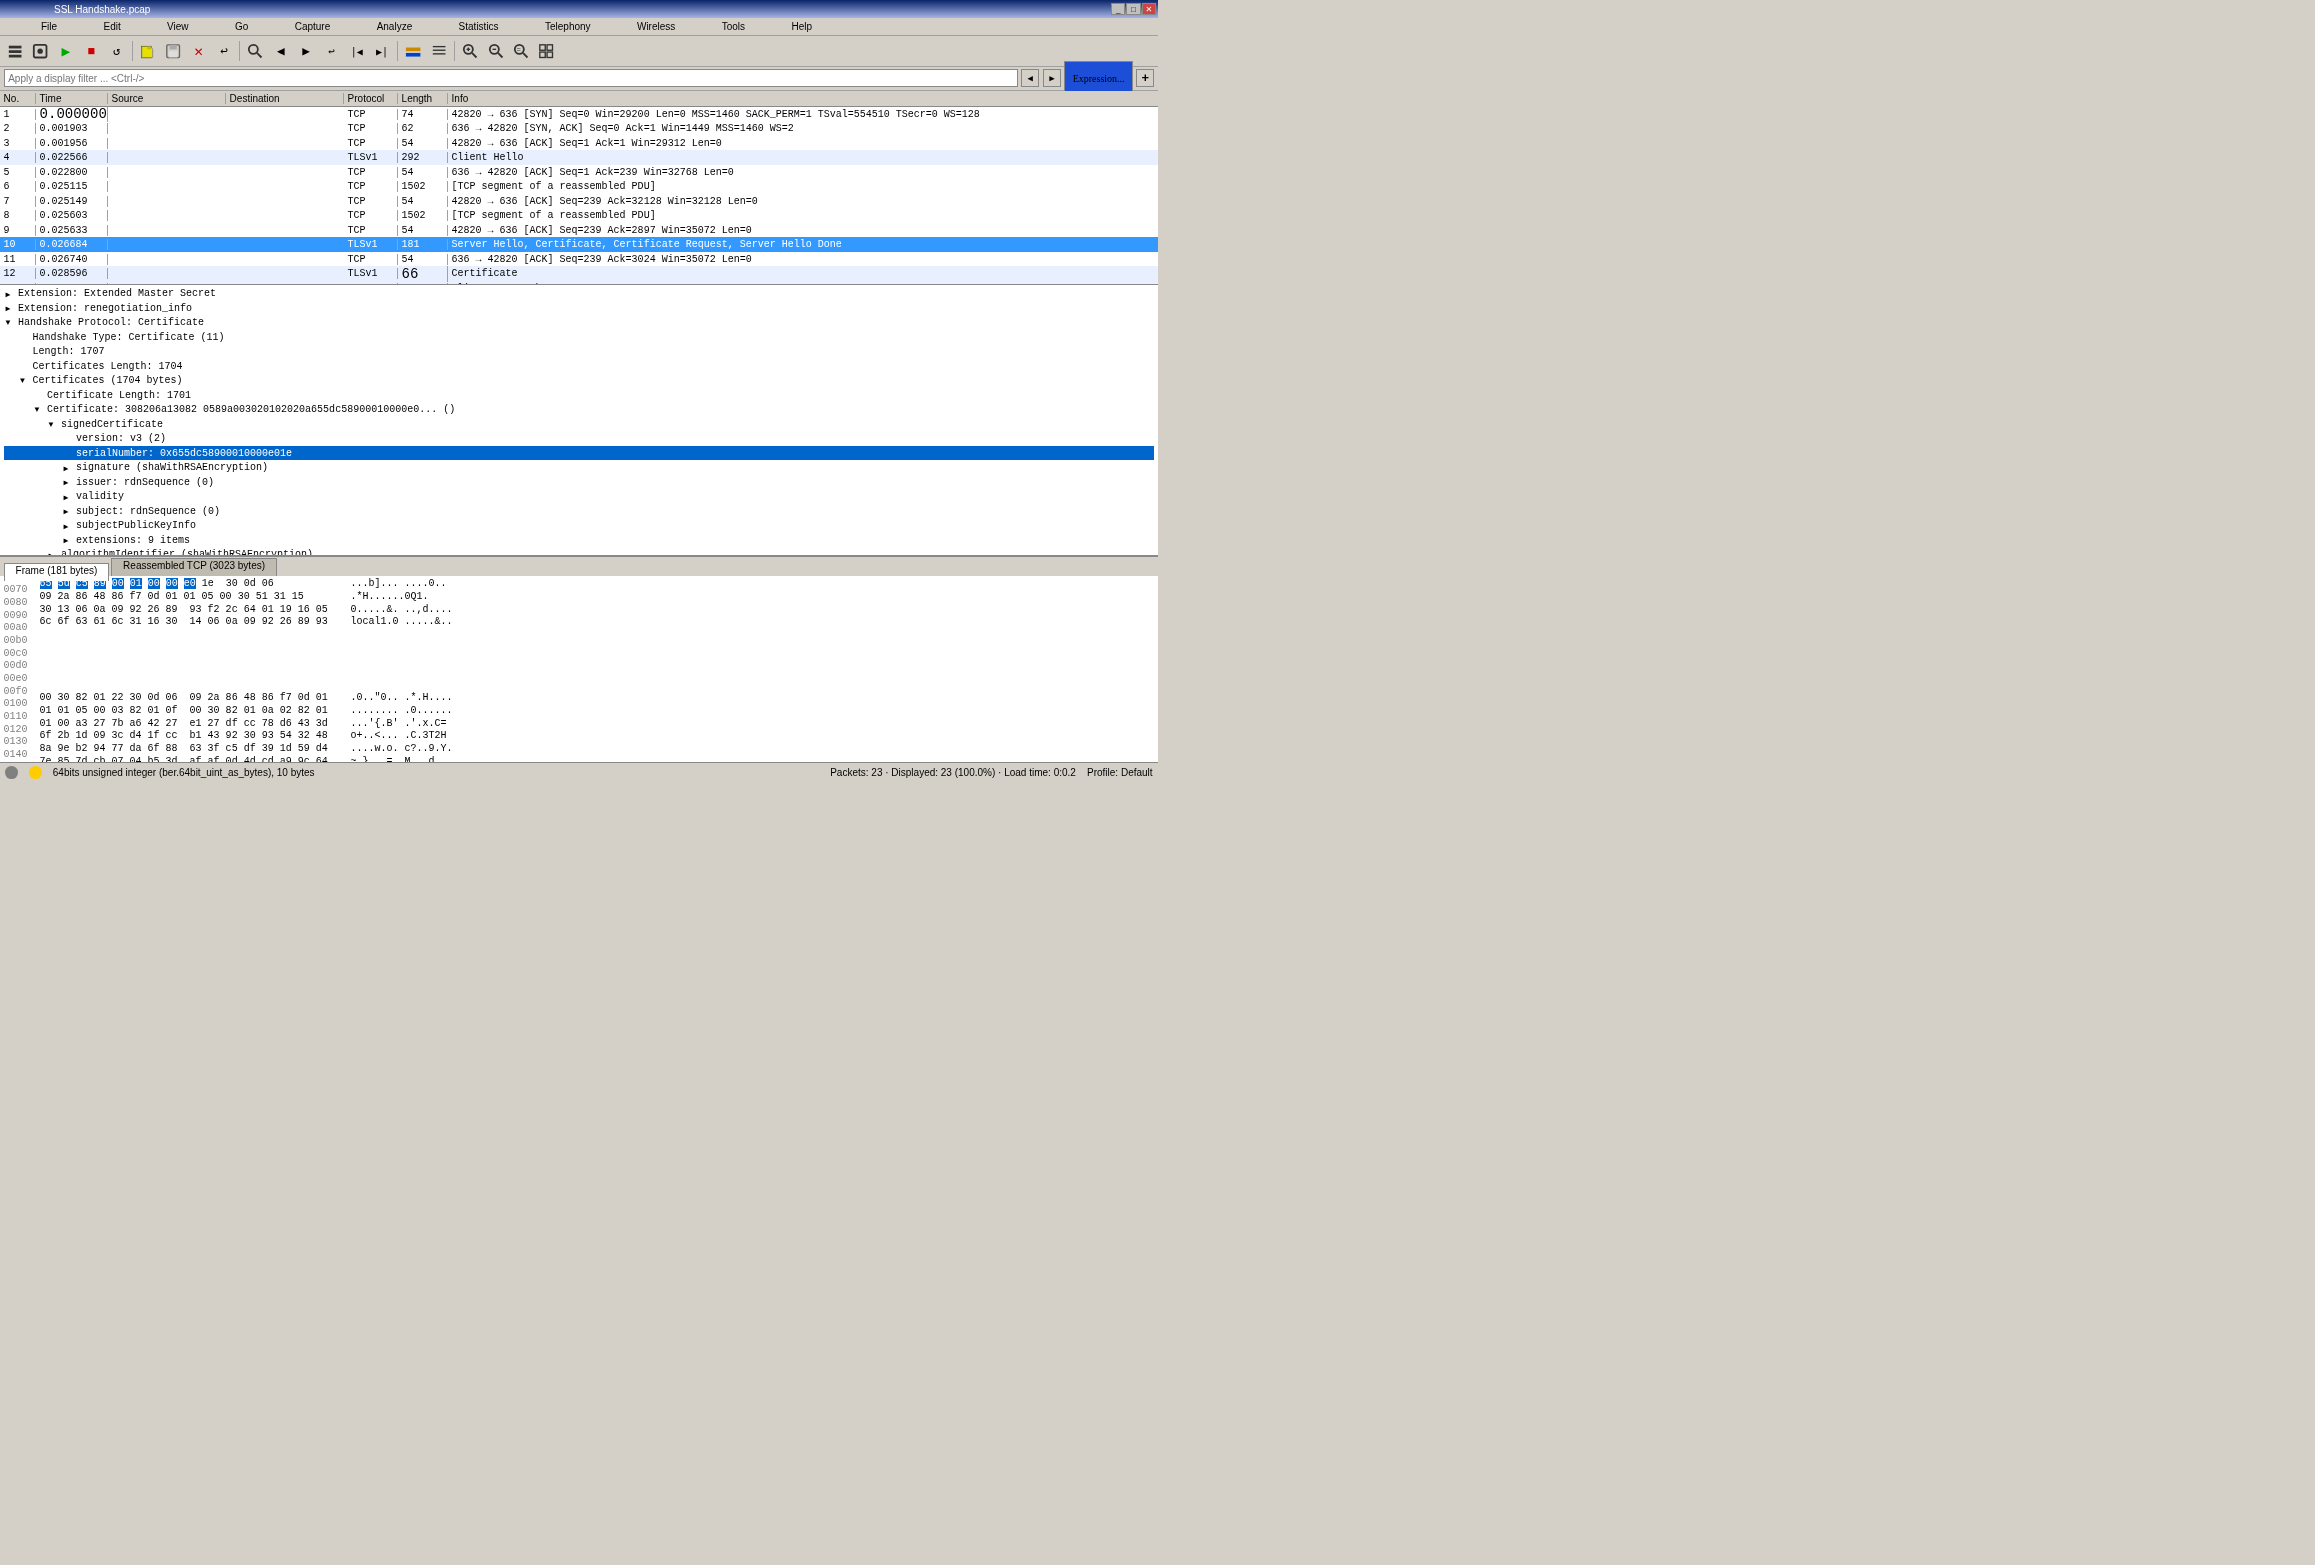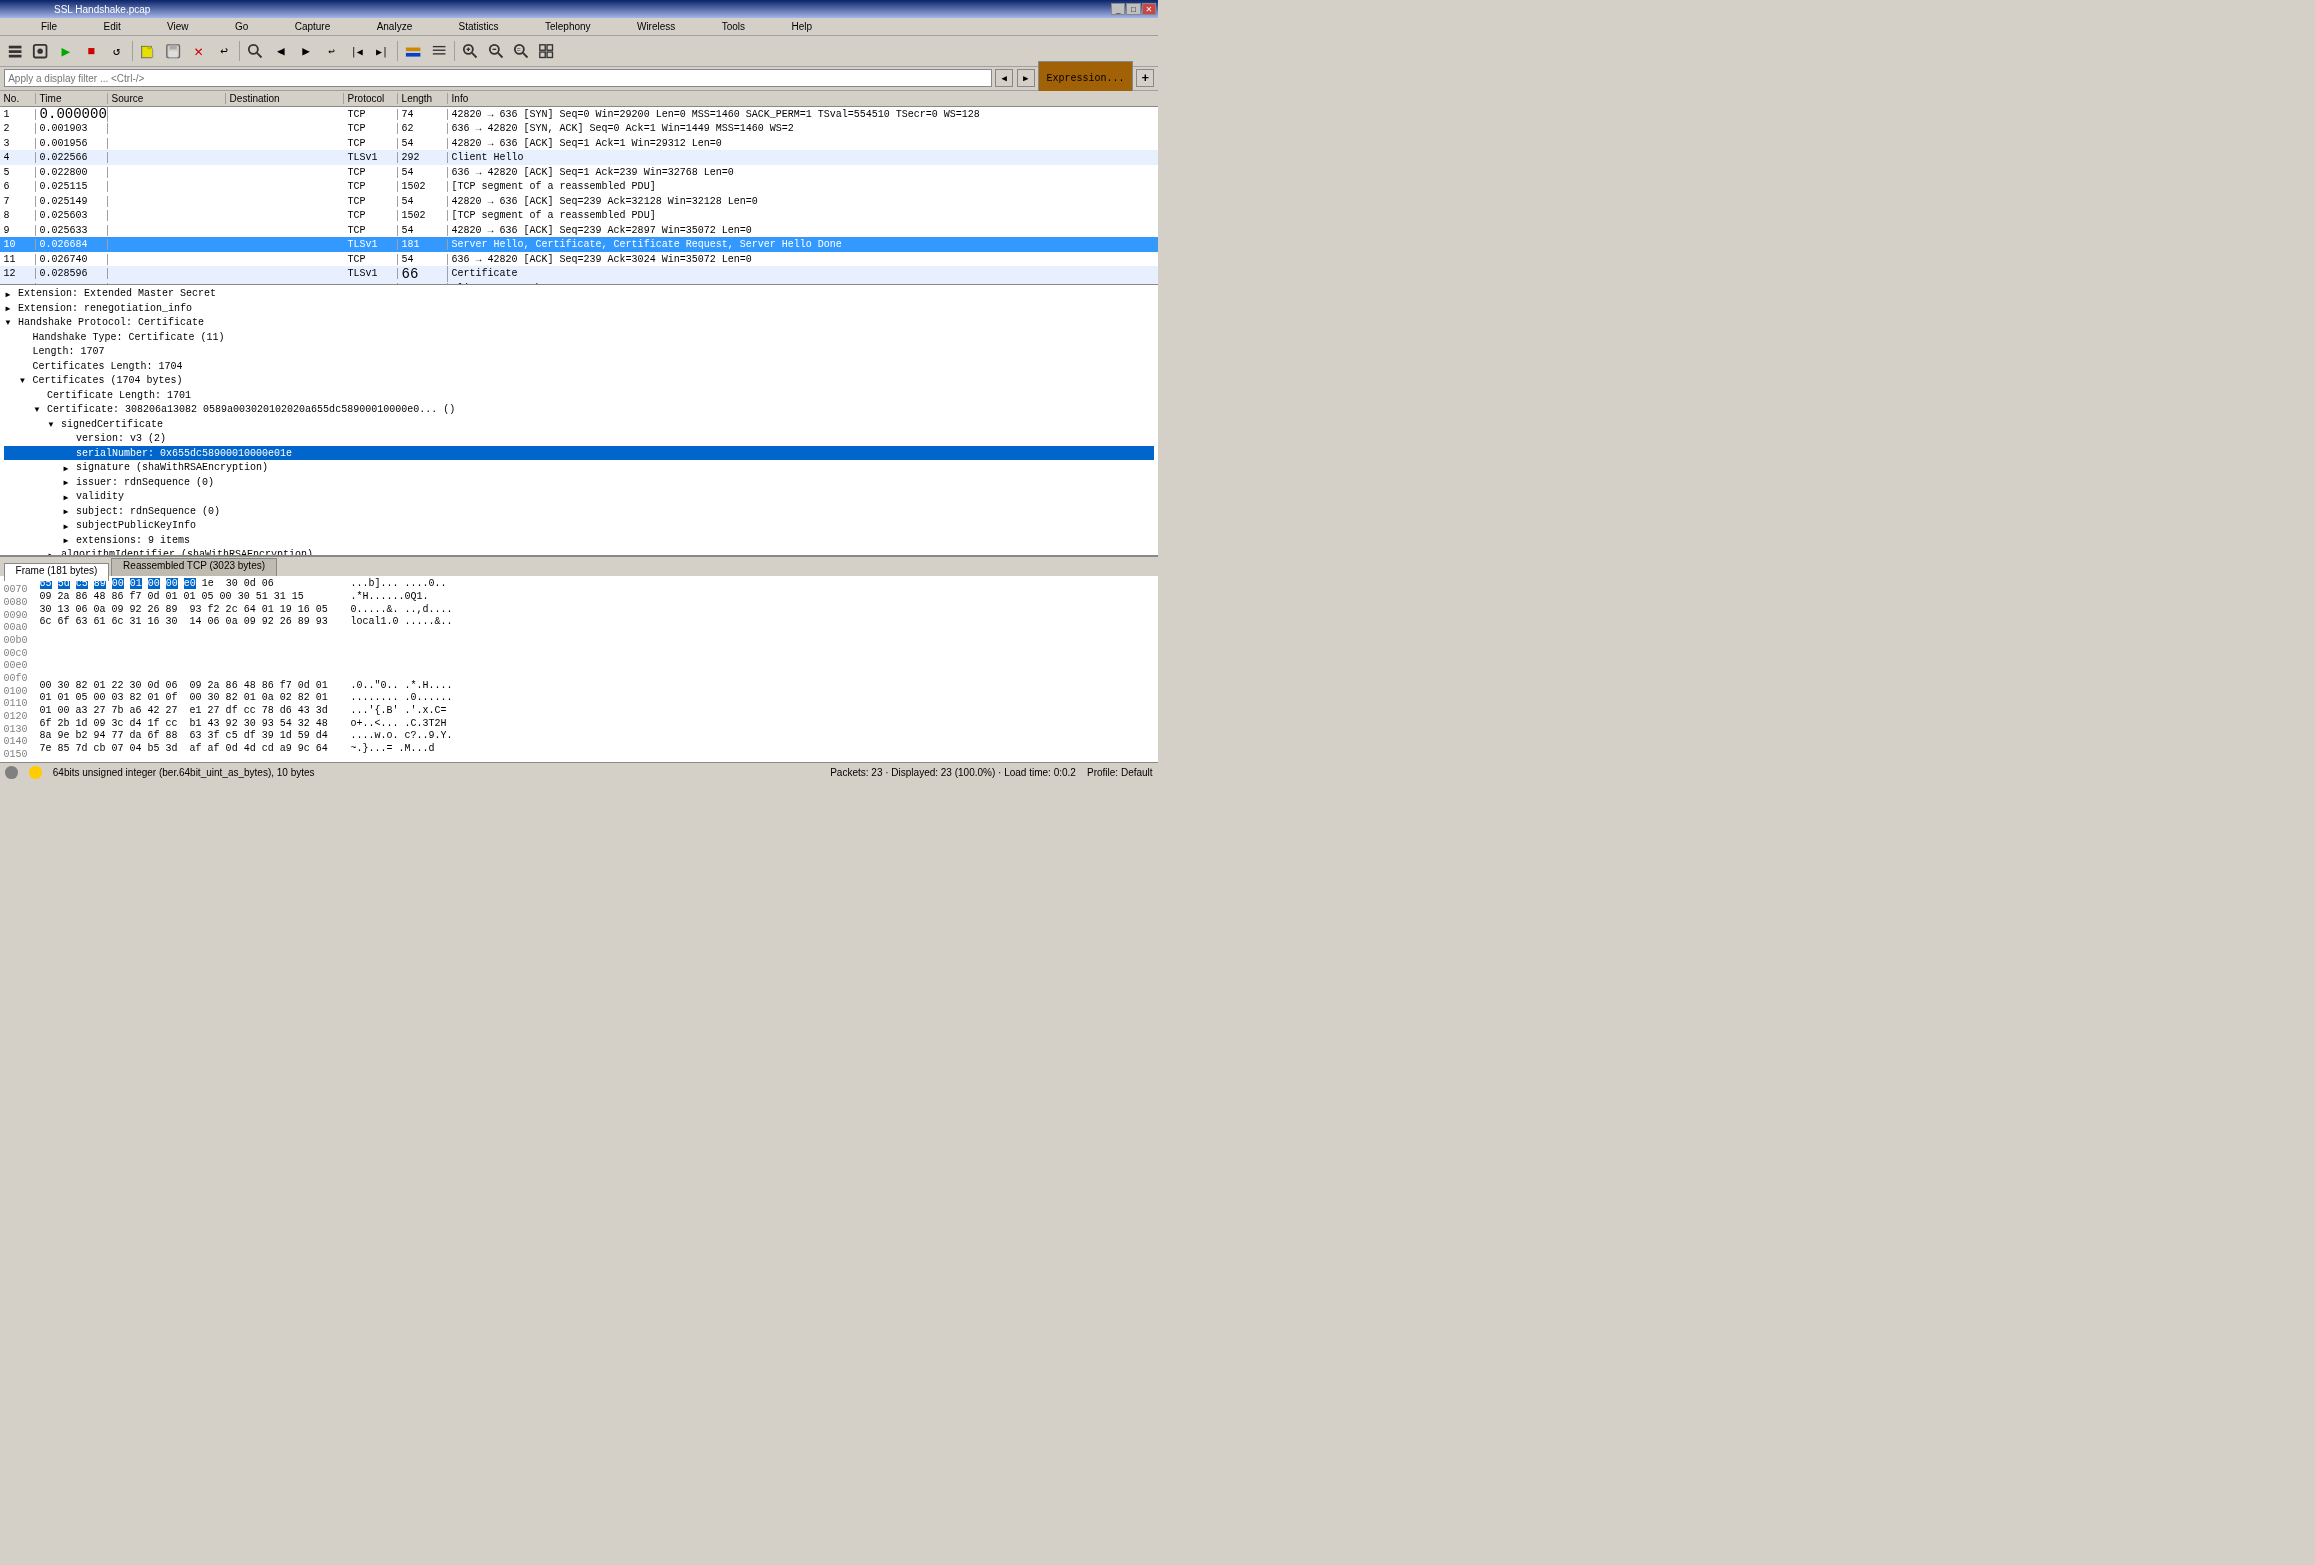--- a/index.html
+++ b/index.html
@@ -105,25 +105,25 @@
       width: 18px; height: 18px;
       background: #d4d0c8;
       border: 0.9px solid #888;
       display: flex; align-items: center; justify-content: center;
       cursor: pointer;
       font-size: 9px;
     }
     .expression-btn {
       padding: 0.9px 7.2px;
       height: 35px;
-      background: #a16207;
+      background: #1d4ed8;
       border: 0.9px solid #888;
       cursor: pointer;
       font-size: 10px;
-      font-family: Liberation Mono, monospace;
+      font-family: Liberation Serif, serif;
     }
     .filter-plus-btn {
       width: 18px; height: 18px;
       background: #d4d0c8;
       border: 0.9px solid #888;
       display: flex; align-items: center; justify-content: center;
       cursor: pointer;
       font-size: 12.7px;
       font-weight: bold;
     }
@@ -638,20 +638,21 @@
     </div>
 
   <div id="hex-panel">
 
   <div class="hex-row"><span class="hex-offset">0070  </span><span class="hex-bytes"><span style="background:#0066cc;color:white">65</span> <span style="background:#0066cc;color:white">5d</span> <span style="background:#0066cc;color:white">c5</span> <span style="background:#0066cc;color:white">89</span> <span style="background:#0066cc;color:white">00</span> <span style="background:#0066cc;color:white">01</span> <span style="background:#0066cc;color:white">00</span> <span style="background:#0066cc;color:white">00</span> <span style="background:#0066cc;color:white">e0</span> 1e  30 0d 06</span><span class="hex-ascii">  ...b]... ....0..</span></div>
       <div class="hex-row"><span class="hex-offset">0080  </span><span class="hex-bytes">09 2a 86 48 86 f7 0d 01 01 05 00 30 51 31 15</span><span class="hex-ascii">  .*H......0Q1.</span></div>
       <div class="hex-row"><span class="hex-offset">0090  </span><span class="hex-bytes">30 13 06 0a 09 92 26 89  93 f2 2c 64 01 19 16 05</span><span class="hex-ascii">  0.....&amp;. ..,d....</span></div>
       <div class="hex-row"><span class="hex-offset">00a0  </span><span class="hex-bytes">6c 6f 63 61 6c 31 16 30  14 06 0a 09 92 26 89 93</span><span class="hex-ascii">  local1.0 .....&amp;..</span></div>
       <div class="hex-row"><span class="hex-offset">00b0  </span><span class="hex-bytes"></span><span class="hex-ascii">  </span></div>
       <div class="hex-row"><span class="hex-offset">00c0  </span><span class="hex-bytes"></span><span class="hex-ascii">  </span></div>
+      <div class="hex-row"><span class="hex-offset">00d0  </span><span class="hex-bytes"></span><span class="hex-ascii">  </span></div>
       <div class="hex-row"><span class="hex-offset">00e0  </span><span class="hex-bytes"></span><span class="hex-ascii">  </span></div>
       <div class="hex-row"><span class="hex-offset">00f0  </span><span class="hex-bytes"></span><span class="hex-ascii">  </span></div>
       <div class="hex-row"><span class="hex-offset">0100  </span><span class="hex-bytes">00 30 82 01 22 30 0d 06  09 2a 86 48 86 f7 0d 01</span><span class="hex-ascii">  .0.."0.. .*.H....</span></div>
       <div class="hex-row"><span class="hex-offset">0110  </span><span class="hex-bytes">01 01 05 00 03 82 01 0f  00 30 82 01 0a 02 82 01</span><span class="hex-ascii">  ........ .0......</span></div>
       <div class="hex-row"><span class="hex-offset">0120  </span><span class="hex-bytes">01 00 a3 27 7b a6 42 27  e1 27 df cc 78 d6 43 3d</span><span class="hex-ascii">  ...'{.B' .'.x.C=</span></div>
       <div class="hex-row"><span class="hex-offset">0130  </span><span class="hex-bytes">6f 2b 1d 09 3c d4 1f cc  b1 43 92 30 93 54 32 48</span><span class="hex-ascii">  o+..&lt;... .C.3T2H</span></div>
       <div class="hex-row"><span class="hex-offset">0140  </span><span class="hex-bytes">8a 9e b2 94 77 da 6f 88  63 3f c5 df 39 1d 59 d4</span><span class="hex-ascii">  ....w.o. c?..9.Y.</span></div>
       <div class="hex-row"><span class="hex-offset">0150  </span><span class="hex-bytes">7e 85 7d cb 07 04 b5 3d  af af 0d 4d cd a9 9c 64</span><span class="hex-ascii">  ~.}...= .M...d</span></div>
     </div>
 

